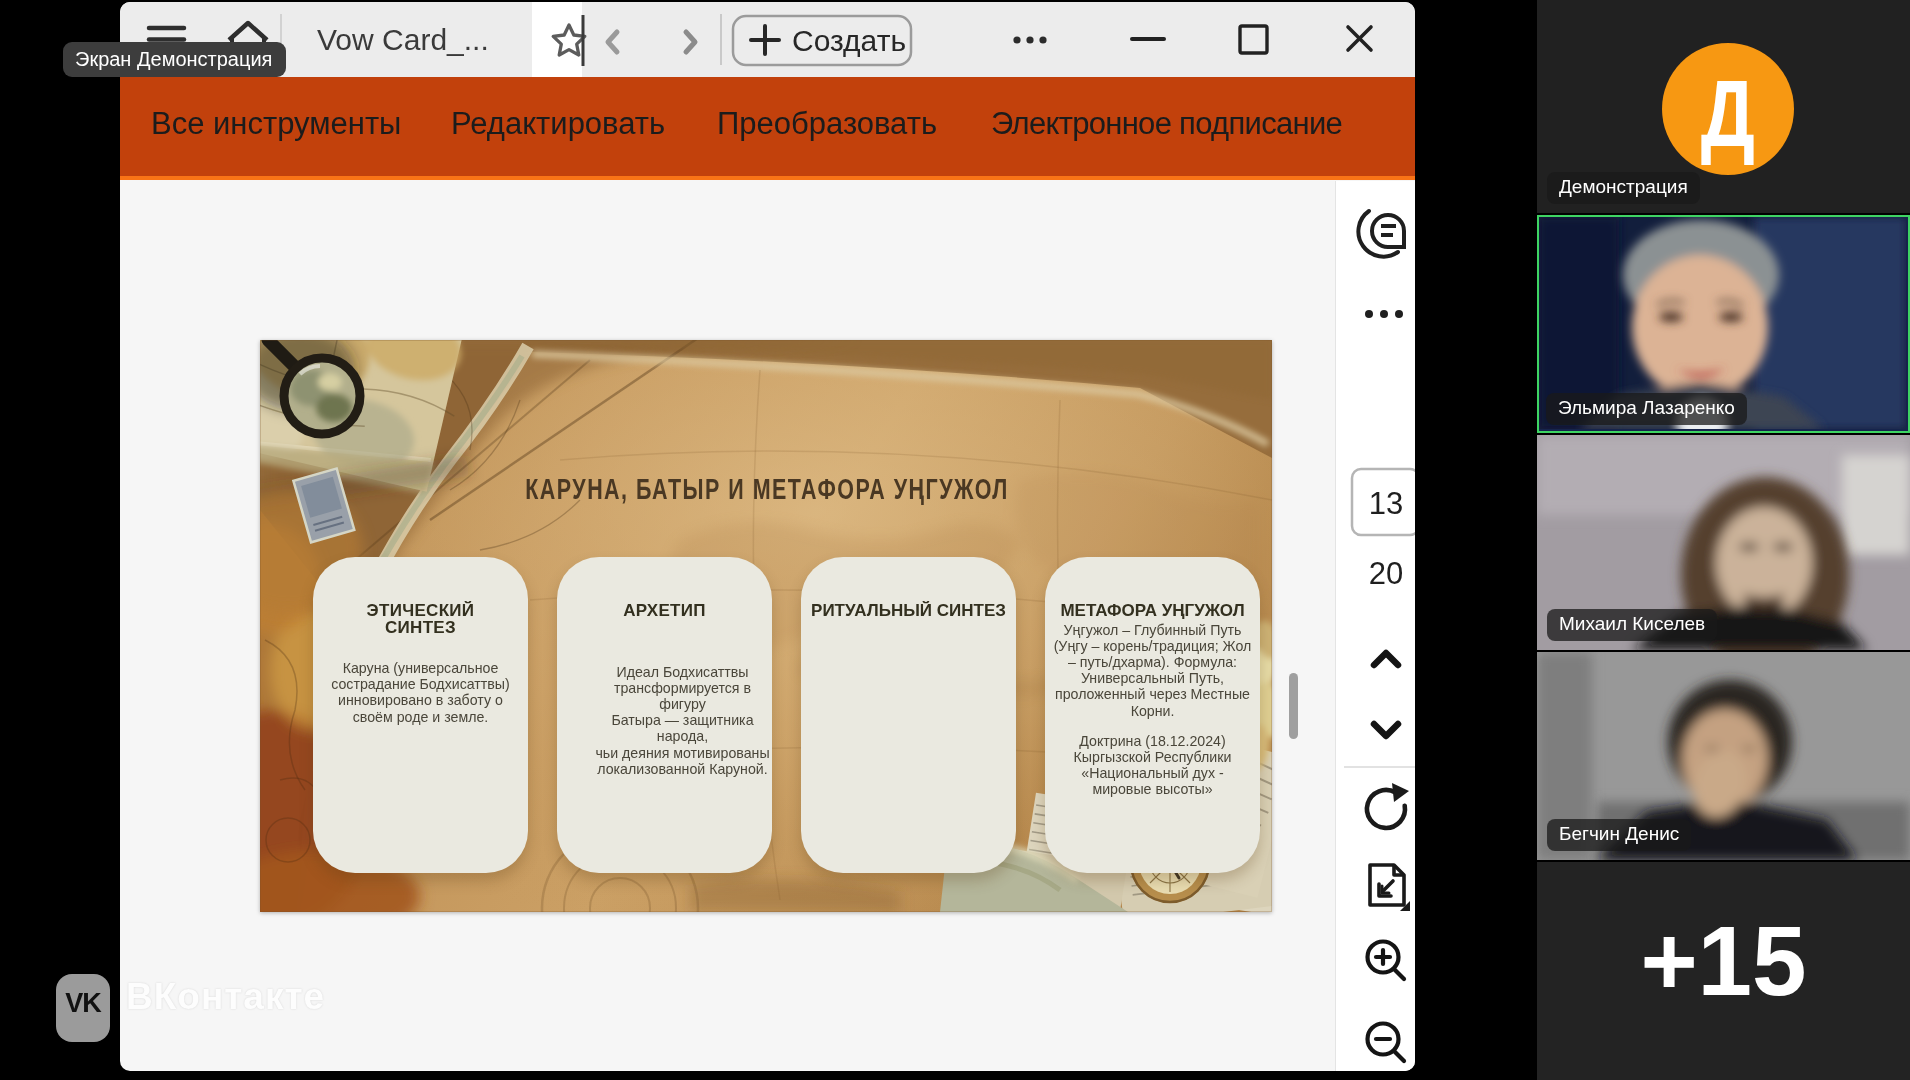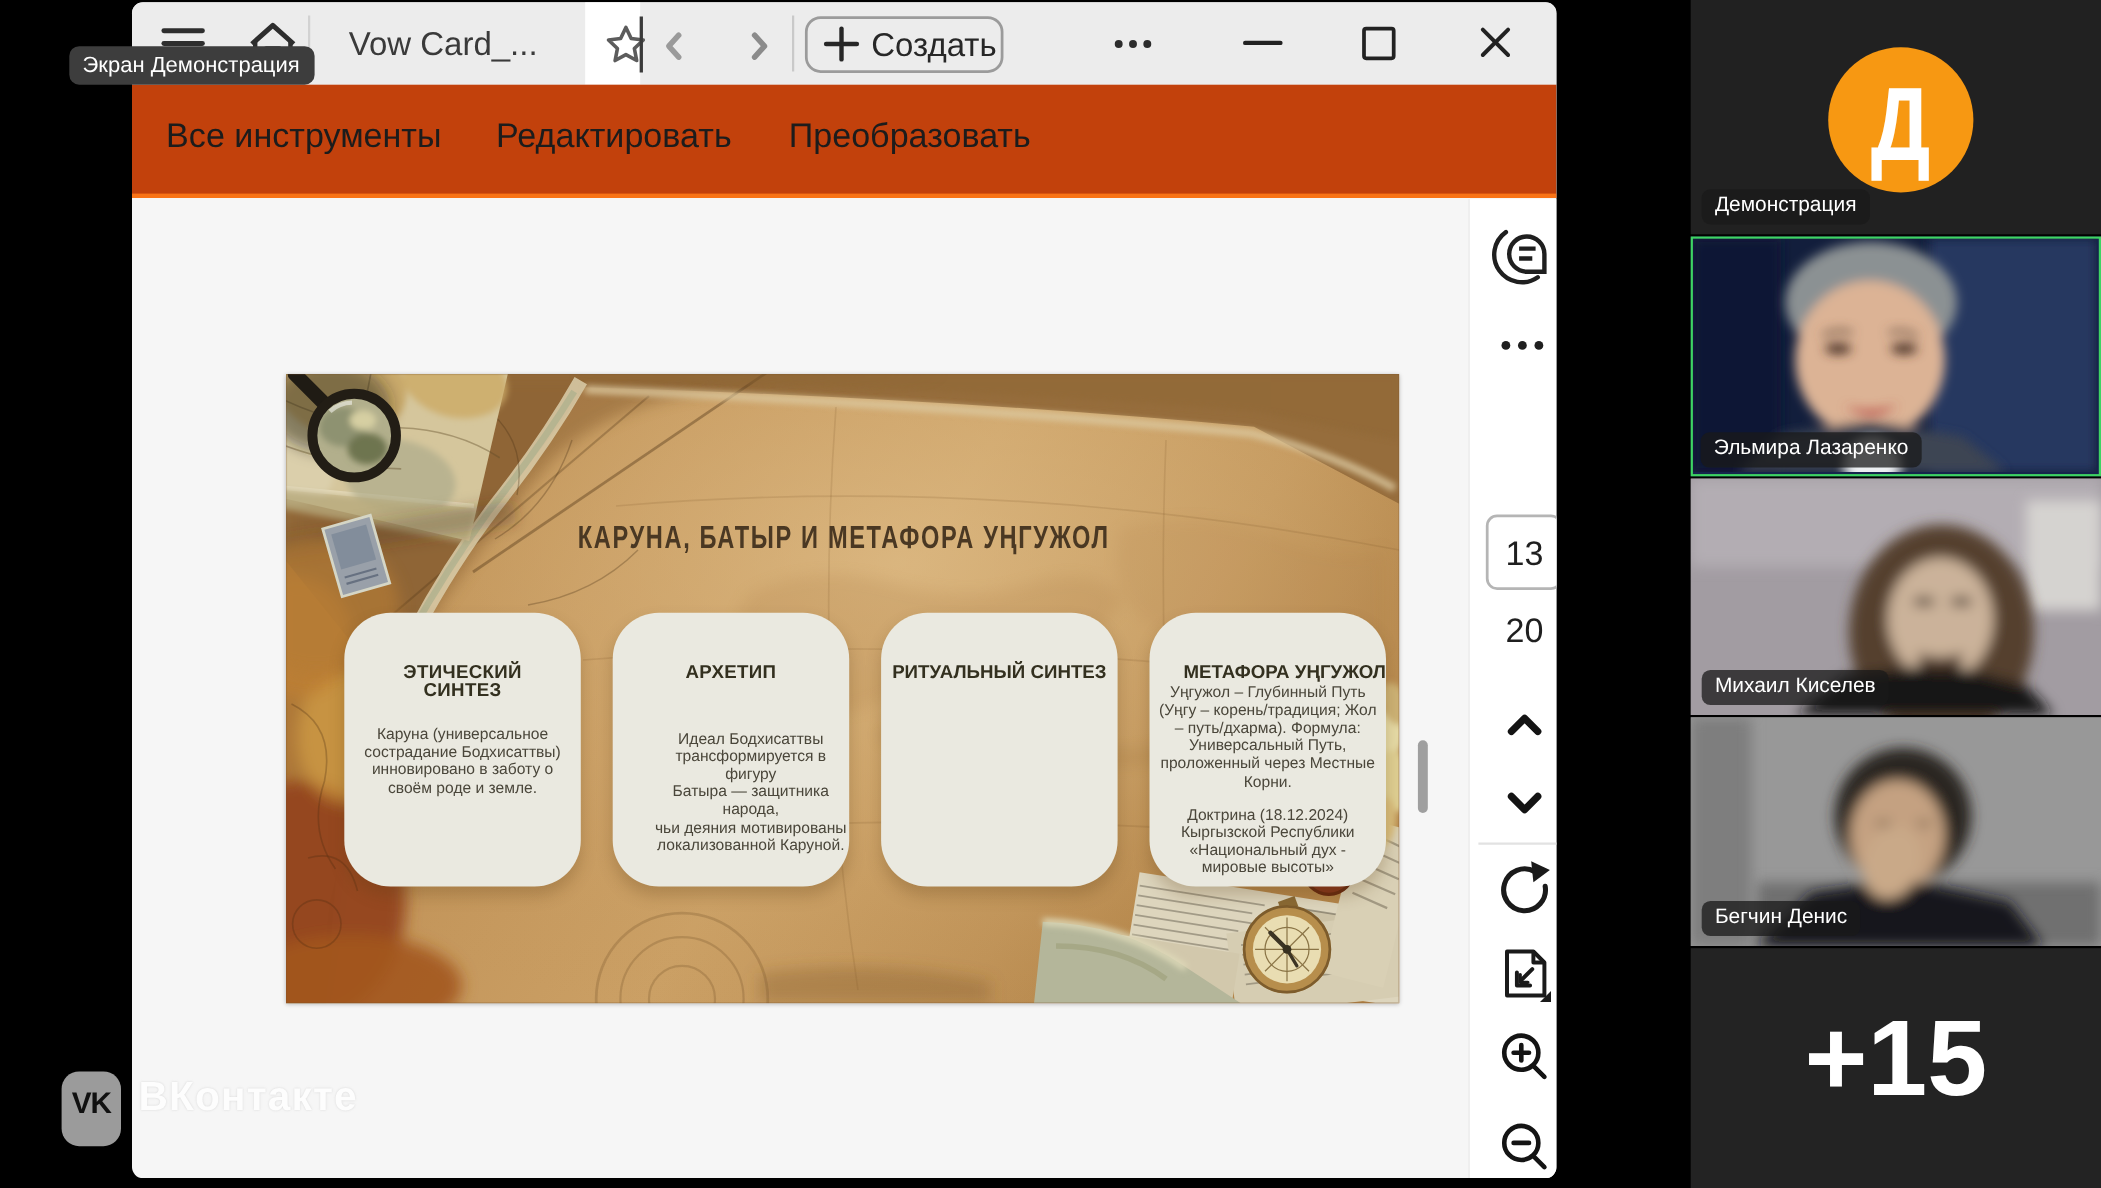--- a/index.html
+++ b/index.html
@@ -21,21 +21,21 @@
     border-left:1px solid #e4e4e4; }
 
   
   #slide { position:absolute; left:140px; top:338px; width:1012px; height:572px; overflow:hidden; box-shadow:0 1px 4px rgba(0,0,0,0.28);
     background:
       radial-gradient(420px 300px at 8% 98%, rgba(150,74,20,0.45), rgba(150,74,20,0) 70%),
       radial-gradient(500px 380px at 100% 90%, rgba(190,160,110,0.5), rgba(190,160,110,0) 70%),
       radial-gradient(700px 420px at 55% 30%, rgba(230,195,140,0.45), rgba(230,195,140,0) 75%),
       linear-gradient(100deg, #b3854c 0%, #bf9257 22%, #cda467 40%, #d2ab70 58%, #c99f63 78%, #c29355 100%);
   }
-  .card { position:absolute; top:217px; width:215px; height:249px; background:#eae9e0;
+  .card { position:absolute; top:217px; width:215px; height:316px; background:#eae9e0;
     border-radius:42px; box-shadow:0 8px 14px rgba(90,60,20,0.25);
     color:#44402f; text-align:center; }
   .card h3 { font-size:17px; line-height:16.5px; letter-spacing:0.3px; color:#33301f; margin-top:46px; }
   .card p { font-size:14.2px; line-height:16.2px; color:#4a463a; }
 
   
   .tile { position:absolute; left:1537px; width:373px; overflow:hidden; background:#1f1f1f; }
   .nlabel { position:absolute; left:10px; bottom:9px; background:rgba(25,25,25,0.75);
     color:#fff; font-size:19px; padding:4px 12px 6px 12px; border-radius:8px; white-space:nowrap; }
 </style>
@@ -79,20 +79,21 @@
     <rect x="1120" y="24" width="27" height="27" rx="2" fill="none" stroke="#222" stroke-width="3.4"></rect>
     <g stroke="#222" stroke-width="3.6" stroke-linecap="round">
       <line x1="1228" y1="25" x2="1251" y2="48"></line>
       <line x1="1251" y1="25" x2="1228" y2="48"></line>
     </g>
   </svg>
   <div id="menubar">
     <span class="menuitem" style="left:31px;">Все инструменты</span>
     <span class="menuitem" style="left:331px;">Редактировать</span>
     <span class="menuitem" style="left:597px;">Преобразовать</span>
+    <span class="menuitem" style="left:871px; letter-spacing:-0.7px;">Электронное подписание</span>
   </div>
 
   <div id="docarea"></div>
   <div id="rpanel">
     <svg width="101" height="890" viewBox="0 0 101 890" style="position:absolute;left:0;top:0;">
 
       <g fill="none" stroke="#1f1f1f">
         <path d="M52,34 a16,16 0 1 0 0,32 l16,0 l0,-16 a16,16 0 0 0 -16,-16 z" stroke-width="4"></path>
         <path d="M33,30 A20,20 0 0 0 62,71" stroke-width="4" stroke-linecap="round"></path>
         <line x1="45" y1="45" x2="60" y2="45" stroke-width="4"></line>
@@ -308,21 +309,21 @@
       <p style="margin-top:24px;">Каруна (универсальное<br>сострадание Бодхисаттвы)<br>инновировано в заботу о<br>своём роде и земле.</p>
     </div>
     <div class="card" style="left:297px;">
       <h3>АРХЕТИП</h3>
       <p style="margin-top:44px;padding-left:36px;">Идеал Бодхисаттвы<br>трансформируется в фигуру<br>Батыра — защитника народа,<br>чьи деяния мотивированы<br>локализованной Каруной.</p>
     </div>
     <div class="card" style="left:541px;">
       <h3 style="letter-spacing:0;">РИТУАЛЬНЫЙ СИНТЕЗ</h3>
     </div>
     <div class="card" style="left:785px;">
-      <h3 style="letter-spacing:0;text-align:right;">МЕТАФОРА УҢГУЖОЛ</h3>
+      <h3 style="letter-spacing:0;">МЕТАФОРА УҢГУЖОЛ</h3>
       <p style="margin-top:2px;">Уңгужол – Глубинный Путь<br>(Уңгу – корень/традиция; Жол<br>– путь/дхарма). Формула:<br>Универсальный Путь,<br>проложенный через Местные<br>Корни.</p>
       <p style="margin-top:14px;">Доктрина (18.12.2024)<br>Кыргызской Республики<br>«Национальный дух -<br>мировые высоты»</p>
     </div>
     <div id="slidetitle" style="position:absolute; left:0; top:133px; width:100%; text-align:center;
       font-size:29px; font-weight:bold; letter-spacing:2px; color:#4a3823; transform:scaleX(0.74); transform-origin:510px 50%;">КАРУНА, БАТЫР И МЕТАФОРА УҢГУЖОЛ</div>
   </div>
 </div>
 
 <div class="tile" id="t1" style="top:0; height:213px; background:#212121;">
   <div style="position:absolute; left:125px; top:43px; width:132px; height:132px; border-radius:50%;

